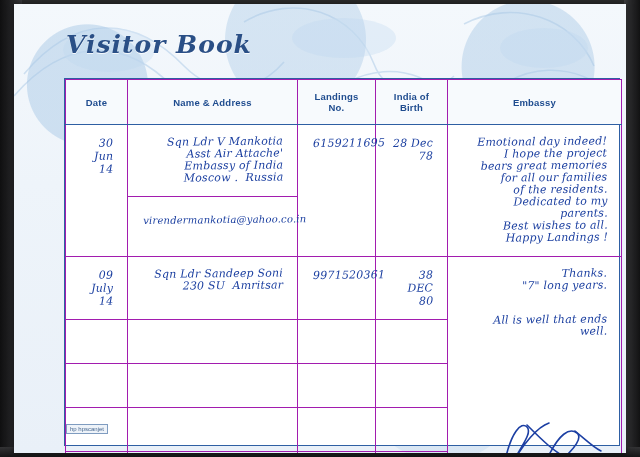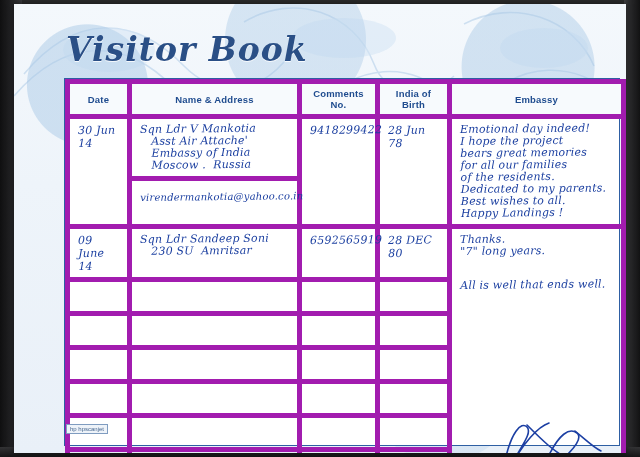--- a/index.html
+++ b/index.html
@@ -74,21 +74,21 @@
   }
 
   
   #title {
     position: absolute;
     left: 30px;
     top: 18px;
     font-family: "DejaVu Serif", serif;
     font-style: italic;
     font-weight: bold;
-    font-size: 33px;
+    font-size: 25px;
     color: #2a4f86;
     letter-spacing: 1px;
     text-shadow: 0 1px 0 rgba(255,255,255,0.8);
   }
 
   
   #table {
     position: absolute;
     left: 28px;
     top: 66px;
@@ -98,42 +98,42 @@
     border: 1.5px solid #2e5fa3;
     box-sizing: border-box;
   }
   table.vb {
     border-collapse: collapse;
     width: 100%;
     height: 100%;
     table-layout: fixed;
   }
   table.vb th, table.vb td {
-    border: 5px solid #a21caf;
-    padding: 4px;
+    border: 1px solid #a21caf;
+    padding: 11px;
     vertical-align: top;
   }
   table.vb thead th {
     background: #f7fafd;
     color: #1f4c8f;
     font-size: 9.5px;
     font-weight: bold;
     height: 18px;
     text-align: center;
     vertical-align: middle;
     letter-spacing: 0.2px;
     border-bottom: 1.5px solid #2e5fa3;
   }
   .col-date  { width: 62px; }
   .col-name  { width: 170px; }
   .col-phone { width: 78px; }
   .col-dob   { width: 72px; }
   .col-comm  { width: 174px; }
 
-  tr.rowline td { height: 21px; }
+  tr.rowline td { height: 21px; text-align: right; }
 
   
   .hw {
     font-family: "DejaVu Serif", serif;
     font-style: italic;
     color: #1b3fa0;
     font-size: 11px;
     line-height: 13px;
     white-space: pre-wrap;
     display: block;
@@ -206,42 +206,42 @@
             <col class="col-date">
             <col class="col-name">
             <col class="col-phone">
             <col class="col-dob">
             <col class="col-comm">
           </colgroup>
           <thead>
             <tr>
               <th>Date</th>
               <th>Name &amp; Address</th>
-              <th>Comments No.</th>
+              <th>Landings No.</th>
               <th>India of Birth</th>
               <th>Embassy</th>
             </tr>
           </thead>
           <tbody>
 
             <tr class="rowline">
               <td rowspan="7">
                 <span class="hw">30 Jun 14</span>
               </td>
               <td rowspan="5">
                 <span class="hw tight">Sqn Ldr V Mankotia
    Asst Air Attache'
    Embassy of India
    Moscow .  Russia</span>
               </td>
               <td rowspan="7">
-                <span class="hw">9418299422</span>
+                <span class="hw">6159211695</span>
               </td>
               <td rowspan="7">
-                <span class="hw">28 Jun 78</span>
+                <span class="hw">28 Dec 78</span>
               </td>
               <td rowspan="7">
                 <span class="hw tight">Emotional day indeed!
 I hope the project
 bears great memories
 for all our families
 of the residents.
 Dedicated to my parents.
 Best wishes to all.
 Happy Landings !</span>
@@ -253,31 +253,31 @@
             <tr class="rowline"></tr>
             <tr class="rowline">
               <td rowspan="2">
                 <span class="hw small" style="padding-top:6px;">virendermankotia@yahoo.co.in</span>
               </td>
             </tr>
             <tr class="rowline"></tr>
 
             <tr class="rowline">
               <td rowspan="4">
-                <span class="hw">09 June 14</span>
+                <span class="hw">09 July 14</span>
               </td>
               <td rowspan="4">
                 <span class="hw tight">Sqn Ldr Sandeep Soni
    230 SU  Amritsar</span>
               </td>
               <td rowspan="4">
-                <span class="hw">6592565919</span>
+                <span class="hw">9971520361</span>
               </td>
               <td rowspan="4">
-                <span class="hw">28 DEC 80</span>
+                <span class="hw">38 DEC 80</span>
               </td>
               <td rowspan="10">
                 <span class="hw tight">Thanks.
 "7" long years.</span>
                 <span class="hw tight" style="padding-top:22px;">All is well that ends well.</span>
               </td>
             </tr>
             <tr class="rowline"></tr>
             <tr class="rowline"></tr>
             <tr class="rowline"></tr>

